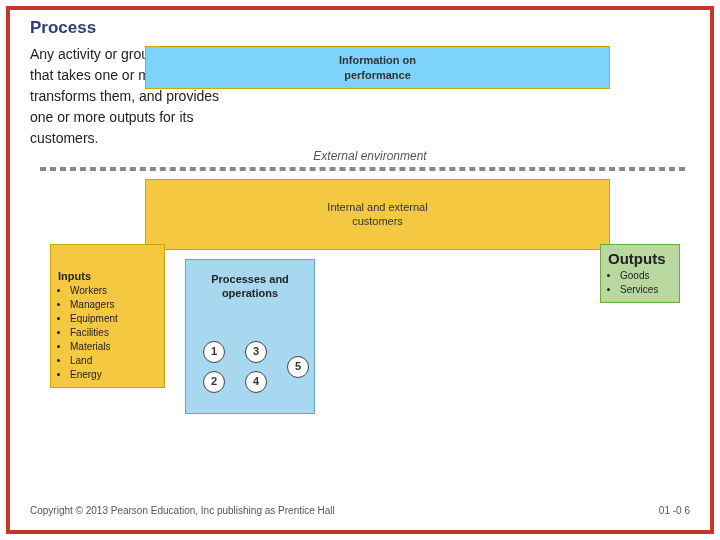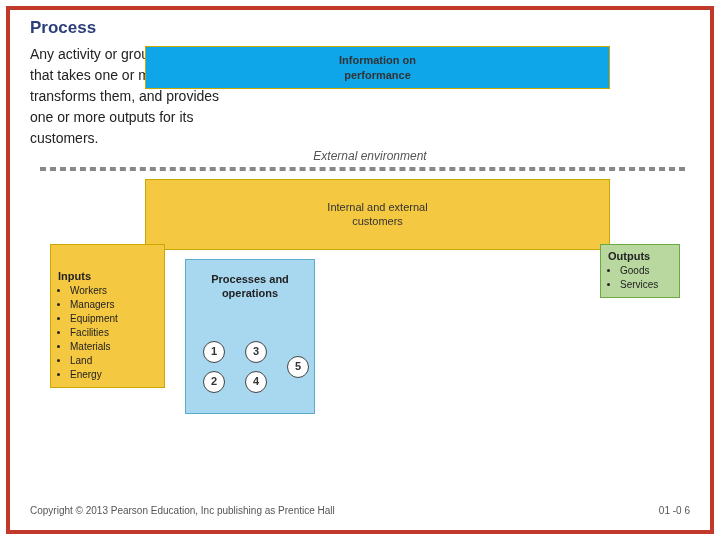--- a/index.html
+++ b/index.html
@@ -140,34 +140,34 @@
       top: 95px; right: 10px;
       width: 80px;
       background: #b8d8a0;
       border: 1px solid #6aaa40;
       padding: 5px 7px;
       font-size: 10px;
       color: #222;
     }
     .outputs-title {
       font-weight: bold;
-      font-size: 11px;
+      font-size: 15px;
       margin-bottom: 2px;
     }
     .outputs-list {
       list-style: disc;
       padding-left: 12px;
       font-size: 10px;
       line-height: 1.4;
     }
     
     .info-box {
       position: absolute;
       bottom: 60px; left: 115px; right: 80px;
-      background: #0ea5e9;
+      background: #7dd3fc;
       border: 1px solid #c8a800;
       text-align: center;
       padding: 6px 4px;
       font-size: 11px;
       font-weight: bold;
       color: #333;
       line-height: 1.3;
     }
     
     .arrows-svg {

